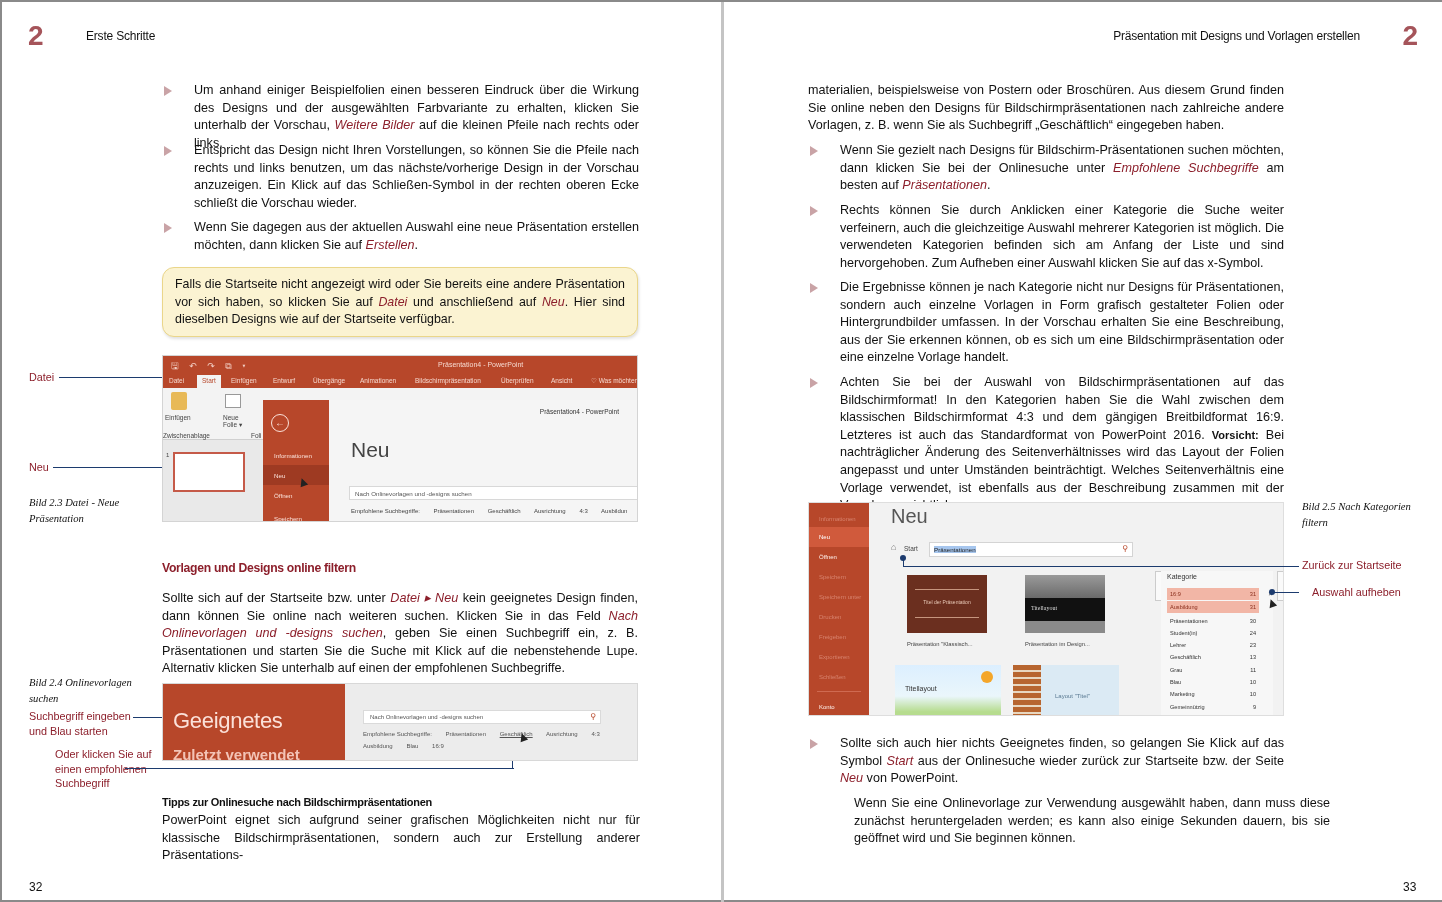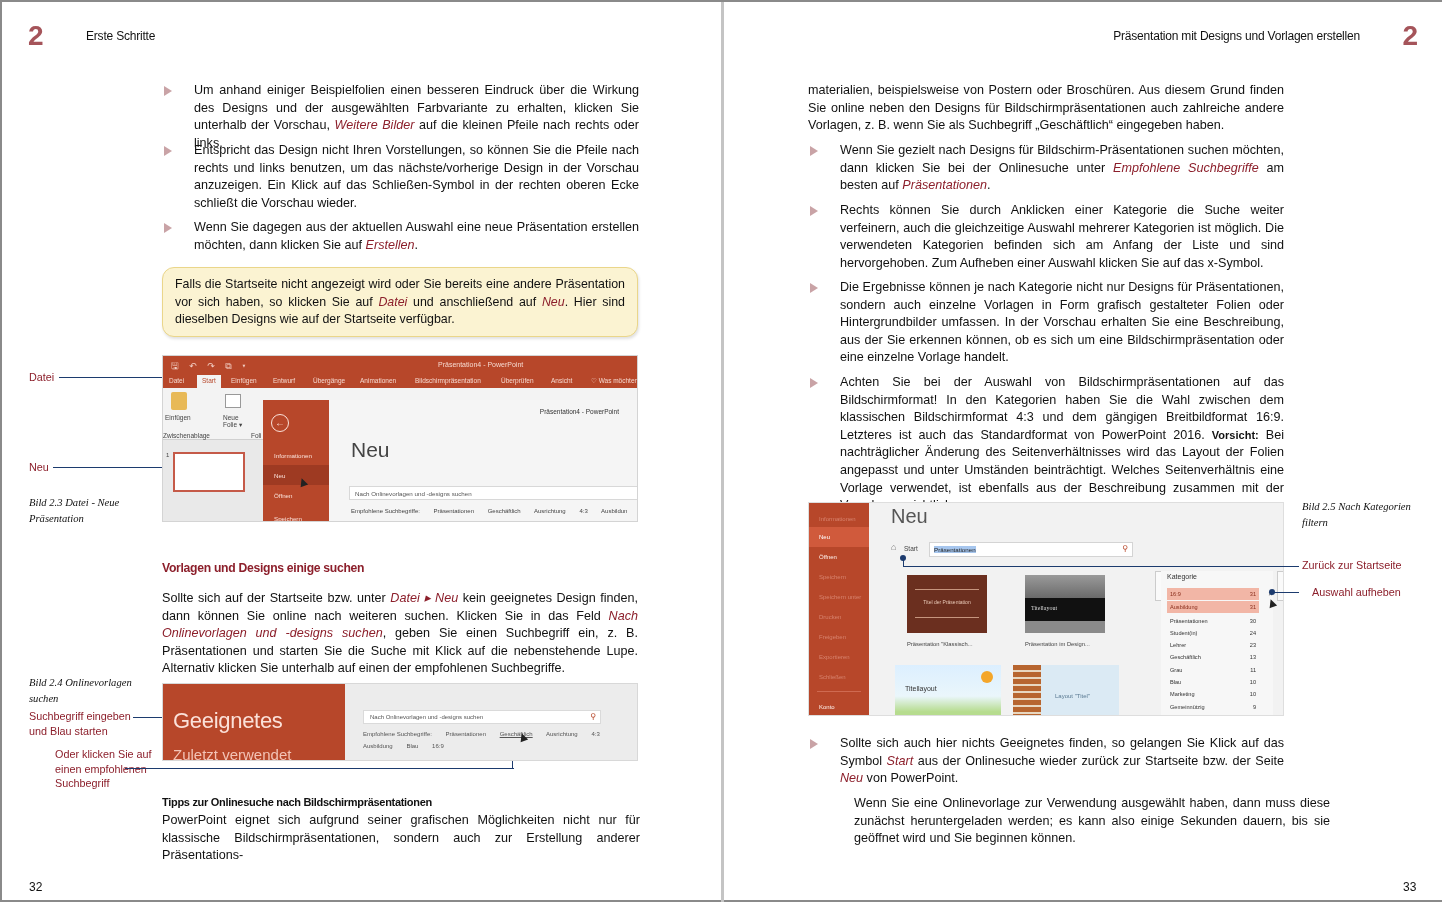--- a/index.html
+++ b/index.html
@@ -54,21 +54,21 @@
   .ss1 .bs-content .big { position: absolute; left: 22px; top: 38px; font-size: 21px; color: #444; font-weight: 300; }
   .ss1 .bs-content .search { position: absolute; left: 20px; top: 86px; width: 300px; height: 14px; background: #fff; border: 1px solid #d8d8d8; font-size: 6.2px; color: #555; padding: 3px 5px; }
   .ss1 .bs-content .sugg { position: absolute; left: 22px; top: 108px; font-size: 6px; color: #444; white-space: nowrap; }
   .ss1 .bs-content .sugg span { margin-right: 12px; }
   .cursor { position: absolute; width: 0; height: 0; border-left: 4px solid transparent; border-right: 4px solid transparent; border-bottom: 8px solid #222; transform: rotate(-20deg); }
 
   
   .ss2 { position: absolute; left: 160px; top: 681px; width: 476px; height: 78px; background: #ececec; overflow: hidden; border: 1px solid #d8d8d8; }
   .ss2 .red { position: absolute; left: 0; top: 0; width: 182px; height: 78px; background: #b7472a; }
   .ss2 .pp { position: absolute; left: 10px; top: 24px; font-size: 22px; color: #fbe1d9; font-weight: 300; letter-spacing: -0.3px; }
-  .ss2 .recent { position: absolute; left: 10px; top: 62px; font-size: 15px; color: #f3c3b6; font-weight: 400; }
+  .ss2 .recent { position: absolute; left: 10px; top: 62px; font-size: 15px; color: #f3c3b6; font-weight: 700; }
   .ss2 .search { position: absolute; left: 200px; top: 26px; width: 238px; height: 14px; background: #fff; border: 1px solid #dadada; font-size: 6px; color: #555; padding: 3px 6px; }
   .ss2 .mag { position: absolute; right: 4px; top: 1px; font-size: 8px; color: #b7472a; }
   .ss2 .sugg { position: absolute; left: 200px; font-size: 6px; color: #555; white-space: nowrap; }
   .ss2 .sugg span { margin-right: 12px; }
   .ss2 .sugg span.u { text-decoration: underline; }
 
   
   .ss3 { position: absolute; left: 806px; top: 500px; width: 476px; height: 214px; background: #f2f2f2; overflow: hidden; border: 1px solid #dedede; }
   .ss3 .side { position: absolute; left: 0; top: 0; width: 60px; height: 100%; background: #b7472a; }
   .ss3 .side-item { position: absolute; left: 0; width: 100%; height: 20px; font-size: 6px; color: #d8836e; padding: 7px 0 0 10px; }
@@ -172,21 +172,21 @@
           <span>Empfohlene Suchbegriffe:</span>
           <span>Präsentationen</span>
           <span>Geschäftlich</span>
           <span>Ausrichtung</span>
           <span>4:3</span>
           <span>Ausbildun</span>
         </div>
       </div>
     </div>
 
-    <div class="sect-title" style="left:160px; top:559px;">Vorlagen und Designs einige suchen</div>
+    <div class="sect-title" style="left:160px; top:559px;">Vorlagen und Designs online filtern</div>
     <div class="text" style="position:absolute; left:160px; top:588px; width:476px;"><span>Sollte sich auf der Startseite bzw. unter </span><span class="em">Datei ▸ Neu</span><span> kein geeignetes Design finden, dann können Sie online nach weiteren suchen. Klicken Sie in das Feld </span><span class="em">Nach Onlinevorlagen und -designs suchen</span><span>, geben Sie einen Suchbegriff ein, z. B. Präsentationen und starten Sie die Suche mit Klick auf die nebenstehende Lupe. Alternativ klicken Sie unterhalb auf einen der empfohlenen Suchbegriffe.</span></div>
 
     <div class="caption" style="left:27px; top:673px;">
       <div>Bild 2.4 Onlinevorlagen</div>
       <div>suchen</div>
     </div>
     <div class="callout" style="left:27px; top:707px;">
       <div>Suchbegriff eingeben</div>
       <div>und Blau starten</div>
     </div>
@@ -230,21 +230,21 @@
 
     <div class="page-num" style="left:27px;">32</div>
   </div>
 
   <div class="gutter"></div>
 
   <div class="page right">
     <div class="run-head" style="right:84px;">Präsentation mit Designs und Vorlagen erstellen</div>
     <div class="chap-num" style="right:26px;">2</div>
 
-    <div class="text" style="position:absolute; left:84px; top:80px; width:476px;">materialien, beispielsweise von Postern oder Broschüren. Aus diesem Grund finden Sie online neben den Designs für Bildschirmpräsentationen auch zahlreiche andere Vorlagen, z. B. wenn Sie als Suchbegriff „Geschäftlich“ eingegeben haben.</div>
+    <div class="text" style="position:absolute; left:84px; top:80px; width:476px;">materialien, beispielsweise von Postern oder Broschüren. Aus diesem Grund finden Sie online neben den Designs für Bildschirmpräsentationen nach zahlreiche andere Vorlagen, z. B. wenn Sie als Suchbegriff „Geschäftlich“ eingegeben haben.</div>
 
     <div class="bullet text" style="left:86px; top:200px; width:474px; height:72px;">
       <span class="arrow"></span>
       <div class="btext"><span>Rechts können Sie durch Anklicken einer Kategorie die Suche weiter verfeinern, auch die gleichzeitige Auswahl mehrerer Kategorien ist möglich. Die verwendeten Kategorien befinden sich am Anfang der Liste und sind hervorgehoben. Zum Aufheben einer Auswahl klicken Sie auf das x-Symbol.</span></div>
     </div>
     <div class="bullet text" style="left:86px; top:140px; width:474px; height:54px;">
       <span class="arrow"></span>
       <div class="btext"><span>Wenn Sie gezielt nach Designs für Bildschirm-Präsentationen suchen möchten, dann klicken Sie bei der Onlinesuche unter </span><span class="em">Empfohlene Suchbegriffe</span><span> am besten auf </span><span class="em">Präsentationen</span><span>.</span></div>
     </div>
     <div class="bullet text" style="left:86px; top:277px; width:474px; height:90px;">

